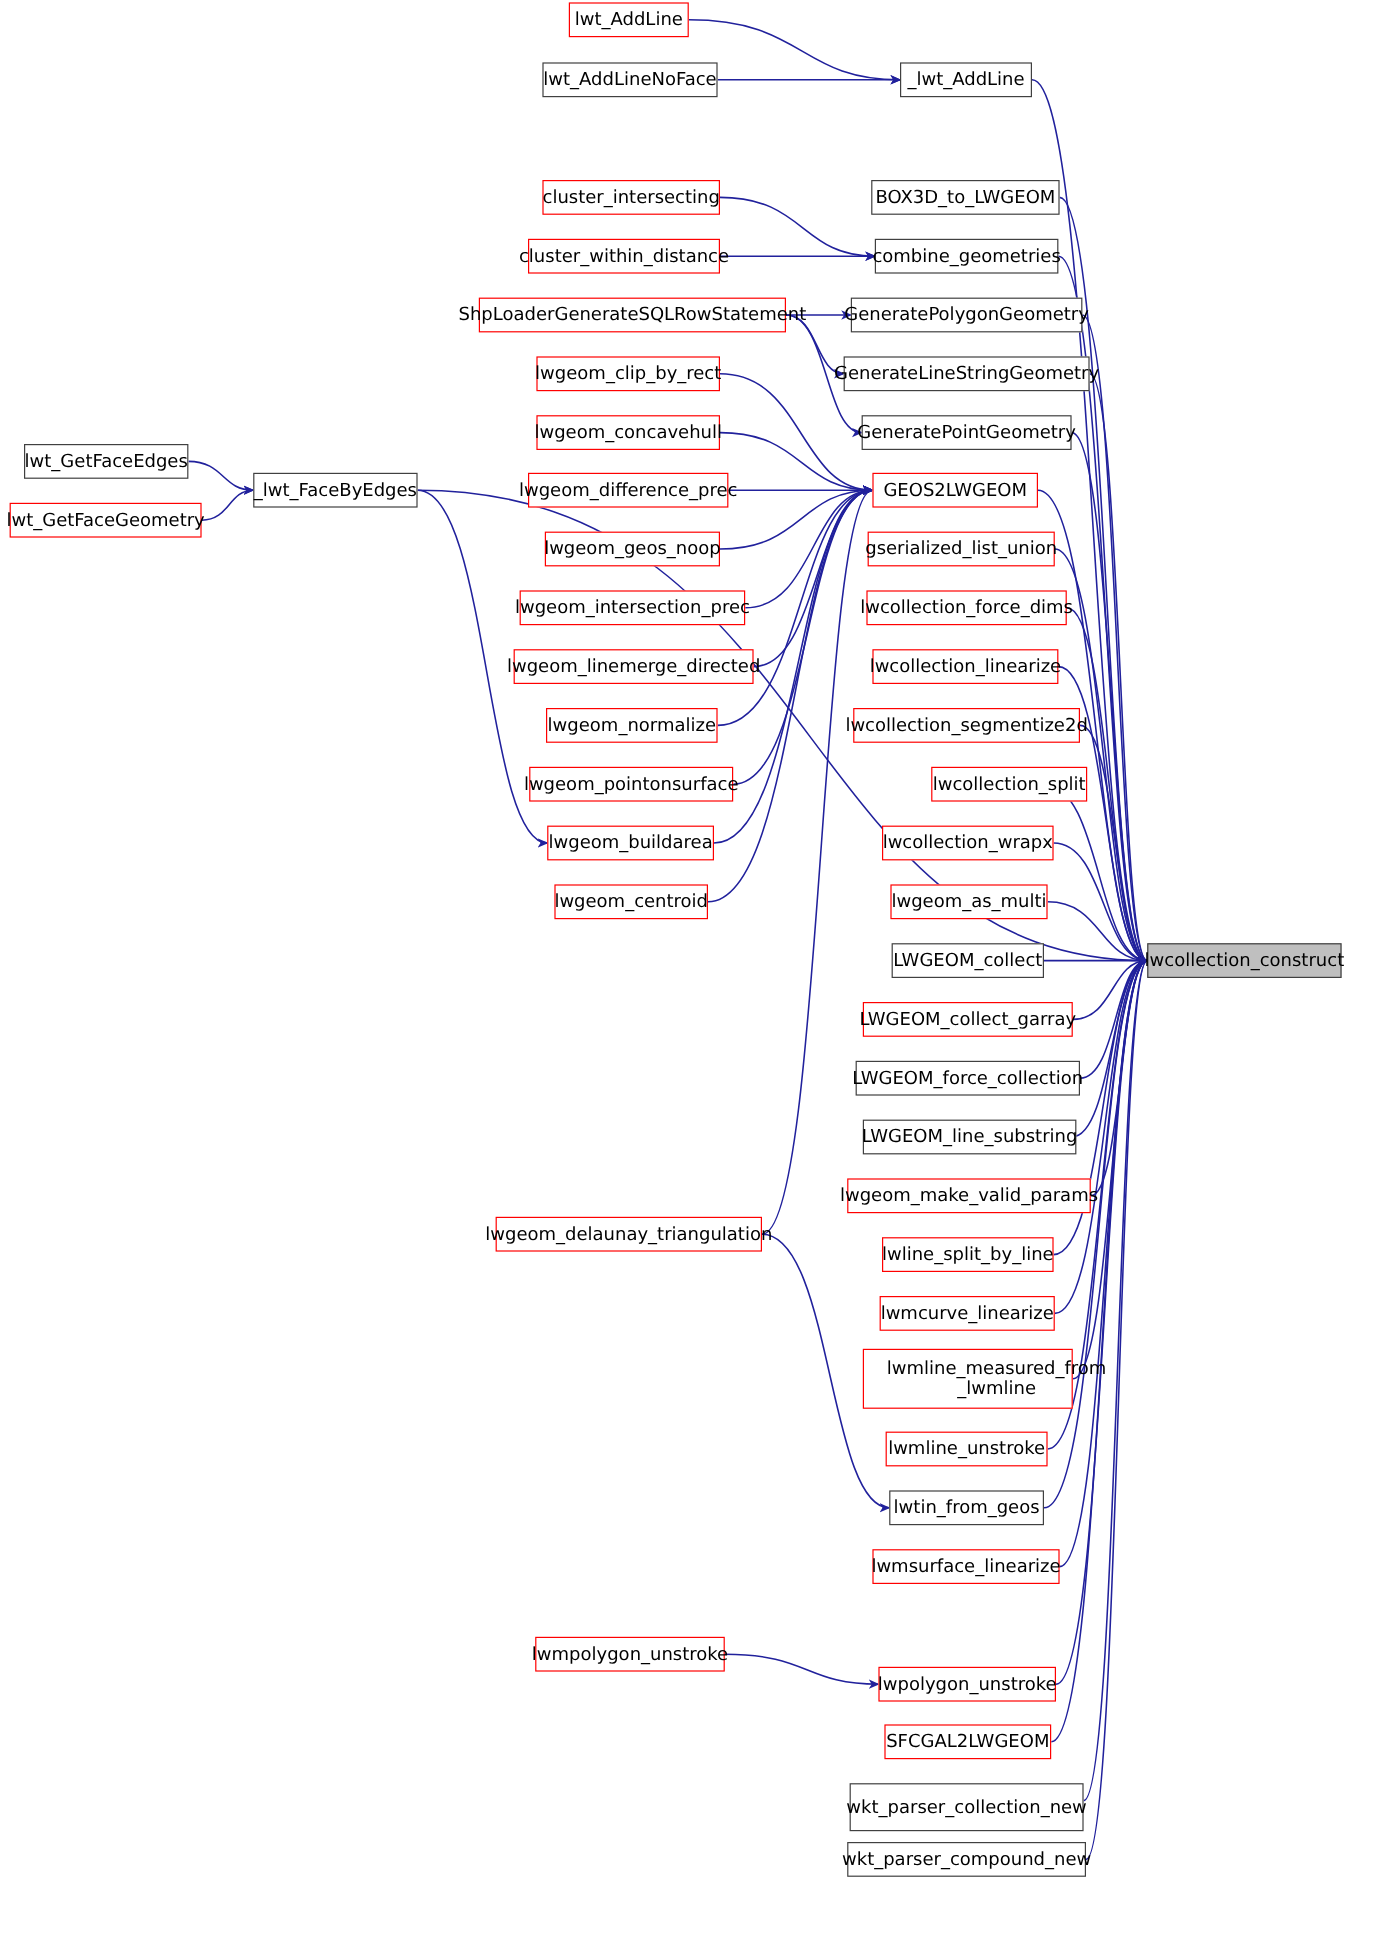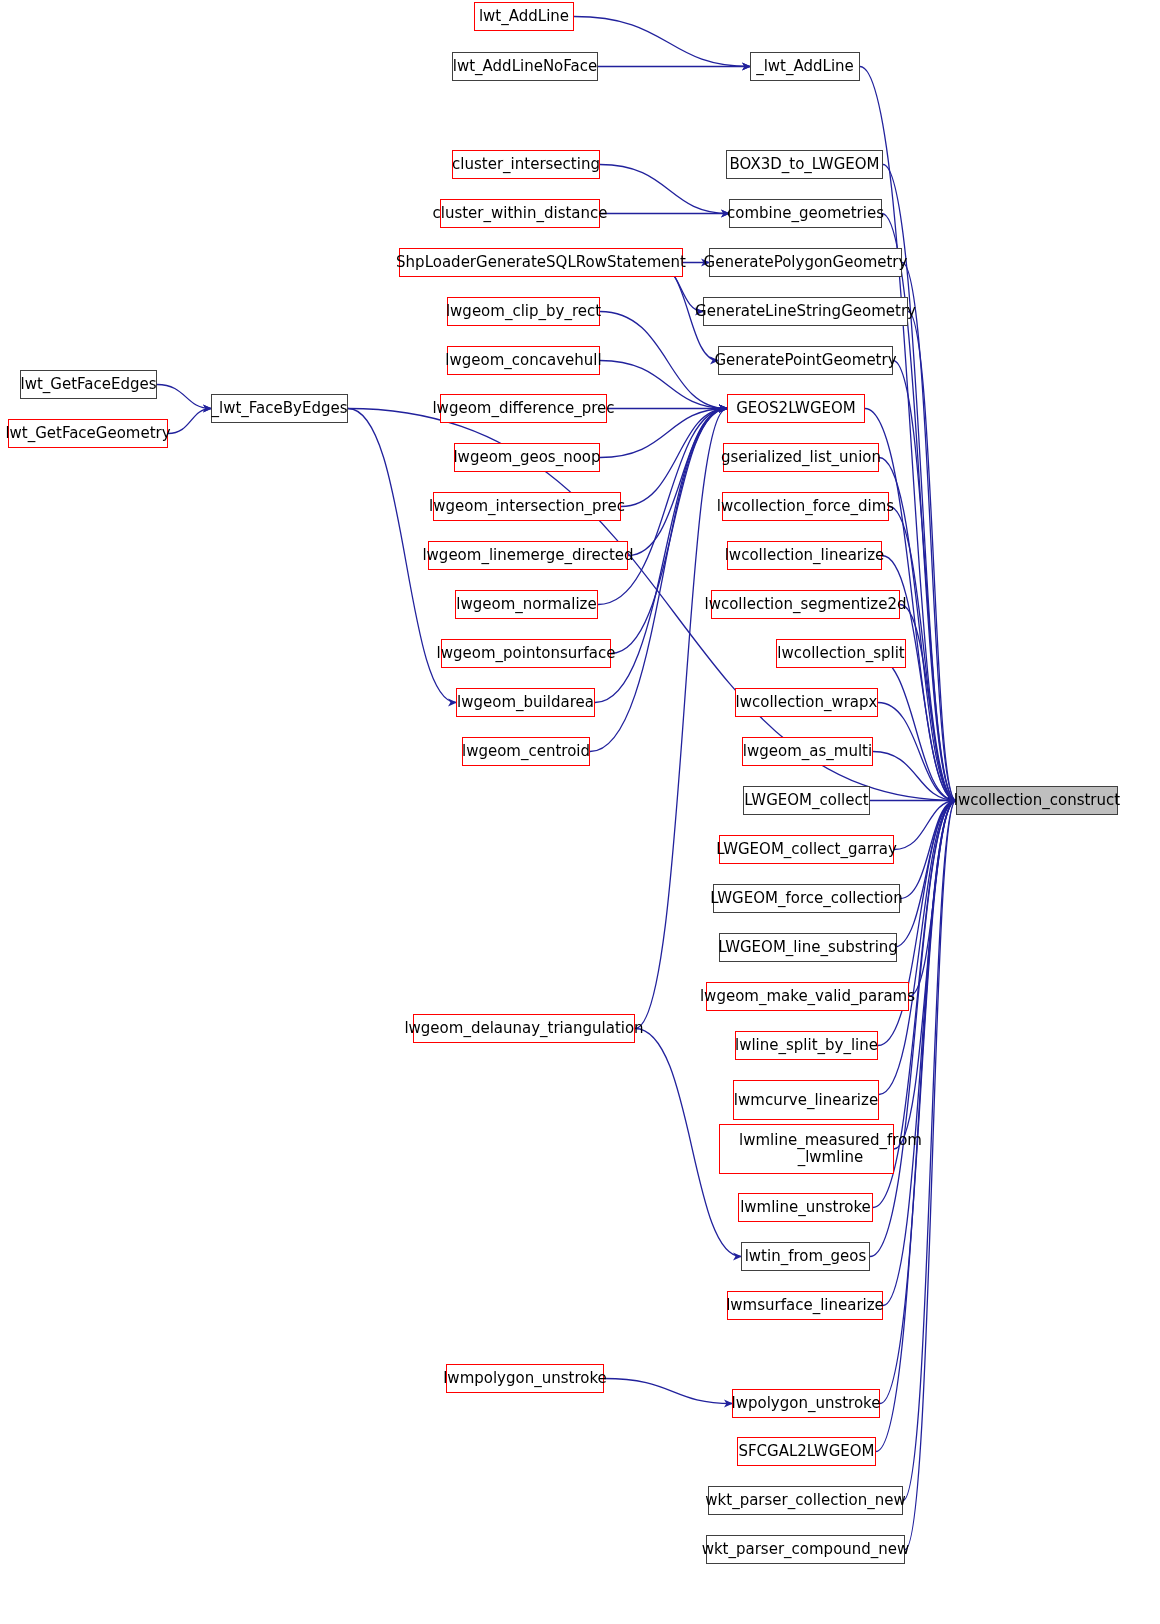--- a/index.html
+++ b/index.html
@@ -116,21 +116,21 @@
       </g>
   </svg>
   <div id="node-layer">
       <div class="node red" style="left: 474px; top: 2px; width: 100px; height: 29px;">lwt_AddLine</div>
       <div class="node black" style="left: 452px; top: 52px; width: 146px; height: 29px;">lwt_AddLineNoFace</div>
       <div class="node black" style="left: 750px; top: 52px; width: 110px; height: 29px;">_lwt_AddLine</div>
       <div class="node red" style="left: 452px; top: 150px; width: 148px; height: 29px;">cluster_intersecting</div>
       <div class="node black" style="left: 726px; top: 150px; width: 157px; height: 29px;">BOX3D_to_LWGEOM</div>
       <div class="node red" style="left: 440px; top: 199px; width: 160px; height: 29px;">cluster_within_distance</div>
       <div class="node black" style="left: 729px; top: 199px; width: 153px; height: 29px;">combine_geometries</div>
-      <div class="node red" style="left: 399px; top: 248px; width: 284px; height: 29px;">ShpLoaderGenerateSQLRowStatement</div>
+      <div class="node red" style="left: 399px; top: 248px; width: 256px; height: 29px;">ShpLoaderGenerateSQLRowStatement</div>
       <div class="node black" style="left: 709px; top: 248px; width: 193px; height: 29px;">GeneratePolygonGeometry</div>
       <div class="node red" style="left: 447px; top: 297px; width: 153px; height: 29px;">lwgeom_clip_by_rect</div>
       <div class="node black" style="left: 703px; top: 297px; width: 205px; height: 29px;">GenerateLineStringGeometry</div>
       <div class="node red" style="left: 447px; top: 346px; width: 153px; height: 29px;">lwgeom_concavehull</div>
       <div class="node black" style="left: 718px; top: 346px; width: 175px; height: 29px;">GeneratePointGeometry</div>
       <div class="node red" style="left: 440px; top: 394px; width: 167px; height: 29px;">lwgeom_difference_prec</div>
       <div class="node red" style="left: 727px; top: 394px; width: 138px; height: 29px;">GEOS2LWGEOM</div>
       <div class="node red" style="left: 454px; top: 443px; width: 146px; height: 29px;">lwgeom_geos_noop</div>
       <div class="node red" style="left: 723px; top: 443px; width: 156px; height: 29px; text-align: center;">gserialized_list_union</div>
       <div class="node red" style="left: 433px; top: 492px; width: 188px; height: 29px;">lwgeom_intersection_prec</div>
@@ -146,28 +146,28 @@
       <div class="node red" style="left: 462px; top: 737px; width: 128px; height: 29px;">lwgeom_centroid</div>
       <div class="node red" style="left: 742px; top: 737px; width: 131px; height: 29px;">lwgeom_as_multi</div>
       <div class="node black" style="left: 743px; top: 786px; width: 127px; height: 29px;">LWGEOM_collect</div>
       <div class="node target" style="left: 956px; top: 786px; width: 162px; height: 29px;">lwcollection_construct</div>
       <div class="node red" style="left: 719px; top: 835px; width: 175px; height: 29px;">LWGEOM_collect_garray</div>
       <div class="node black" style="left: 713px; top: 884px; width: 187px; height: 29px;">LWGEOM_force_collection</div>
       <div class="node black" style="left: 719px; top: 933px; width: 178px; height: 29px;">LWGEOM_line_substring</div>
       <div class="node red" style="left: 706px; top: 982px; width: 203px; height: 29px;">lwgeom_make_valid_params</div>
       <div class="node red" style="left: 413px; top: 1014px; width: 222px; height: 29px;">lwgeom_delaunay_triangulation</div>
       <div class="node red" style="left: 735px; top: 1031px; width: 143px; height: 29px;">lwline_split_by_line</div>
-      <div class="node red" style="left: 733px; top: 1080px; width: 146px; height: 40px;">lwmcurve_linearize</div>
+      <div class="node red" style="left: 733px; top: 1080px; width: 146px; height: 29px;">lwmcurve_linearize</div>
       <div class="node red" style="left: 719px; top: 1124px; width: 175px; height: 50px; padding-left: 48px;">lwmline_measured_from
 _lwmline</div>
       <div class="node red" style="left: 738px; top: 1193px; width: 135px; height: 29px;">lwmline_unstroke</div>
       <div class="node black" style="left: 741px; top: 1242px; width: 129px; height: 29px;">lwtin_from_geos</div>
       <div class="node red" style="left: 727px; top: 1291px; width: 156px; height: 29px;">lwmsurface_linearize</div>
       <div class="node red" style="left: 446px; top: 1364px; width: 158px; height: 29px;">lwmpolygon_unstroke</div>
       <div class="node red" style="left: 732px; top: 1389px; width: 148px; height: 29px;">lwpolygon_unstroke</div>
       <div class="node red" style="left: 737px; top: 1437px; width: 139px; height: 29px;">SFCGAL2LWGEOM</div>
-      <div class="node black" style="left: 708px; top: 1486px; width: 195px; height: 29px;">wkt_parser_collection_new</div>
+      <div class="node black" style="left: 708px; top: 1486px; width: 195px; height: 40px;">wkt_parser_collection_new</div>
       <div class="node black" style="left: 706px; top: 1535px; width: 199px; height: 29px;">wkt_parser_compound_new</div>
       <div class="node black" style="left: 20px; top: 370px; width: 137px; height: 29px;">lwt_GetFaceEdges</div>
       <div class="node red" style="left: 8px; top: 419px; width: 160px; height: 29px;">lwt_GetFaceGeometry</div>
       <div class="node black" style="left: 211px; top: 394px; width: 137px; height: 29px;">_lwt_FaceByEdges</div>
     </div>
 </div>
 
 </body></html>

